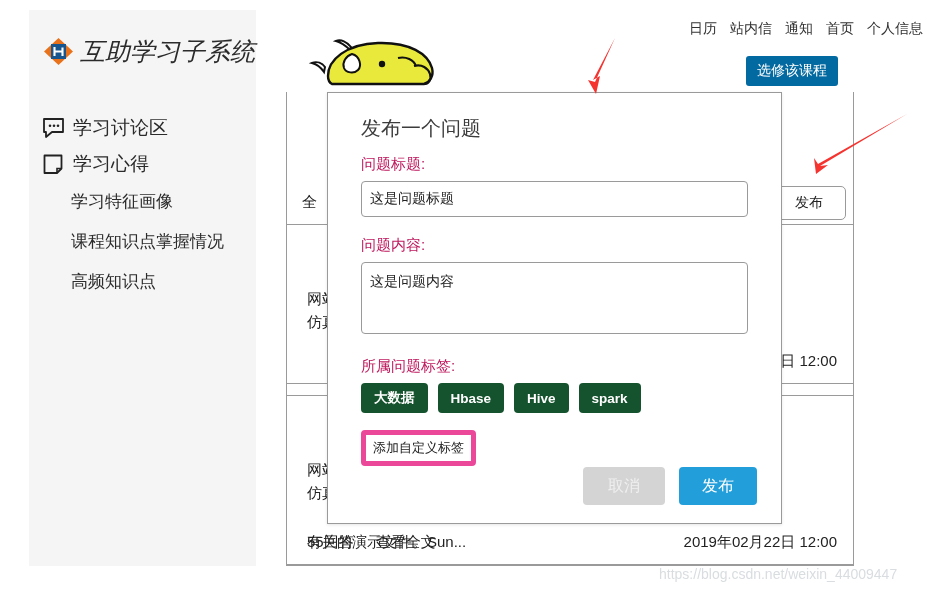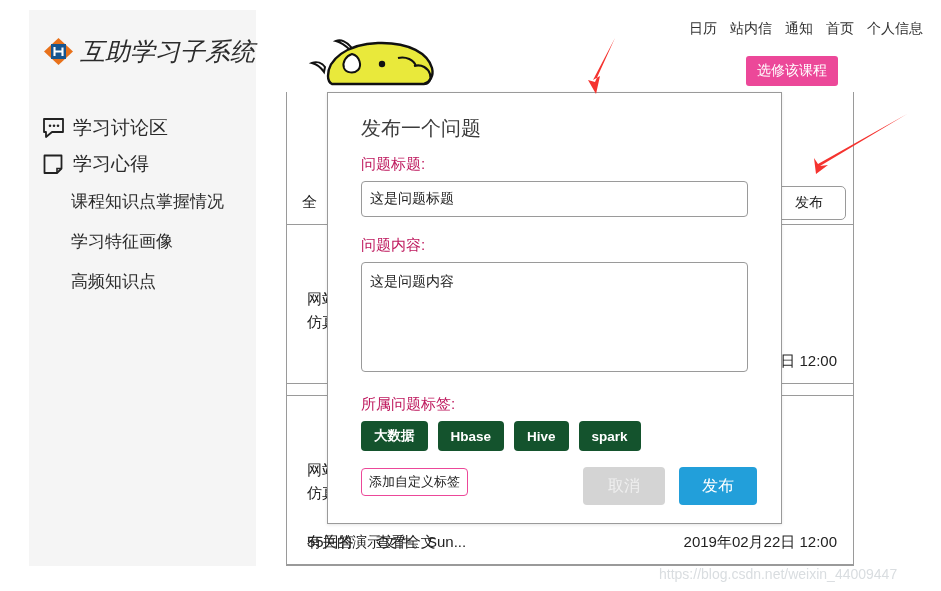--- a/index.html
+++ b/index.html
@@ -47,21 +47,21 @@
   .topnav span { white-space: nowrap; }
 
   
   .hero {
     position: absolute; left: 286px; top: 0px; width: 568px; height: 92px;
     overflow: hidden;
   }
   .elephant { position: absolute; left: 20px; top: 28px; width: 180px; height: 70px; }
   .btn-enroll {
     position: absolute; left: 460px; top: 56px;
-    background: #ec4899; color: #ffffff;
+    background: #0369a1; color: #ffffff;
     border: none; border-radius: 3px;
     padding: 6px 11px; font-size: 14px;
     font-family: inherit; cursor: pointer;
   }
   .content-panel {
     position: absolute; left: 286px; top: 92px; width: 568px; height: 474px;
     border-left: 1px solid #9a9a9a; border-right: 1px solid #9a9a9a;
     border-bottom: 1px solid #9a9a9a;
   }
   .tabs-row {
@@ -107,32 +107,32 @@
   }
   .field-label {
     font-size: 15px; color: #be185d; margin-bottom: 7px;
   }
   .modal-body { position: absolute; left: 33px; top: 62px; right: 33px; }
   .inp {
     width: 100%; border: 1px solid #9a9a9a; background: #fff;
     font-family: inherit; font-size: 14px; color: #222;
     padding: 9px 8px; outline: none; border-radius: 4px;
   }
-  textarea.inp { height: 110px; resize: none; line-height: 18px; }
+  textarea.inp { height: 72px; resize: none; line-height: 18px; }
   .field { margin-bottom: 19px; }
   .tag-row { display: flex; gap: 10px; margin-top: 2px; }
   .tag {
     background: #14532d; color: #fff; border: none; border-radius: 4px;
     padding: 6px 13px; font-size: 13.5px; font-weight: bold;
     font-family: inherit; cursor: pointer; white-space: nowrap;
   }
   .btn-addtag {
     margin-top: 17px;
     background: #fff; color: #222;
-    border: 1px solid #ec4899; border-radius: 4px;
+    border: 5px solid #ec4899; border-radius: 4px;
     padding: 4px 7px; font-size: 13px; font-family: inherit; cursor: pointer;
   }
   .modal-actions {
     position: absolute; right: 24px; bottom: 18px;
     display: flex; gap: 14px;
   }
   .btn-cancel {
     background: #d4d4d4; color: #efefef; border: none; border-radius: 4px;
     width: 82px; height: 38px; font-size: 16px; font-family: inherit; cursor: pointer;
   }
@@ -186,22 +186,22 @@
       <div class="nav-item">
         <span class="nav-icon">
           <svg viewBox="0 0 25 25" width="25" height="25">
             <path d="M3.5 3.5 h17 v13 l-4.5 4.5 h-12.5 z" fill="none" stroke="#222" stroke-width="1.8" stroke-linejoin="round"></path>
             <path d="M20.5 16.5 h-4.5 v4.5" fill="none" stroke="#222" stroke-width="1.6"></path>
           </svg>
         </span>
         <span>学习心得</span>
       </div>
 
+      <div class="nav-sub">学习特征画像</div>
       <div class="nav-sub">课程知识点掌握情况</div>
-      <div class="nav-sub">学习特征画像</div>
       <div class="nav-sub">高频知识点</div>
     </div>
   </div>
 
   <div class="topnav">
     <span>日历</span>
     <span>站内信</span>
     <span>通知</span>
     <span>首页</span>
     <span>个人信息</span>

